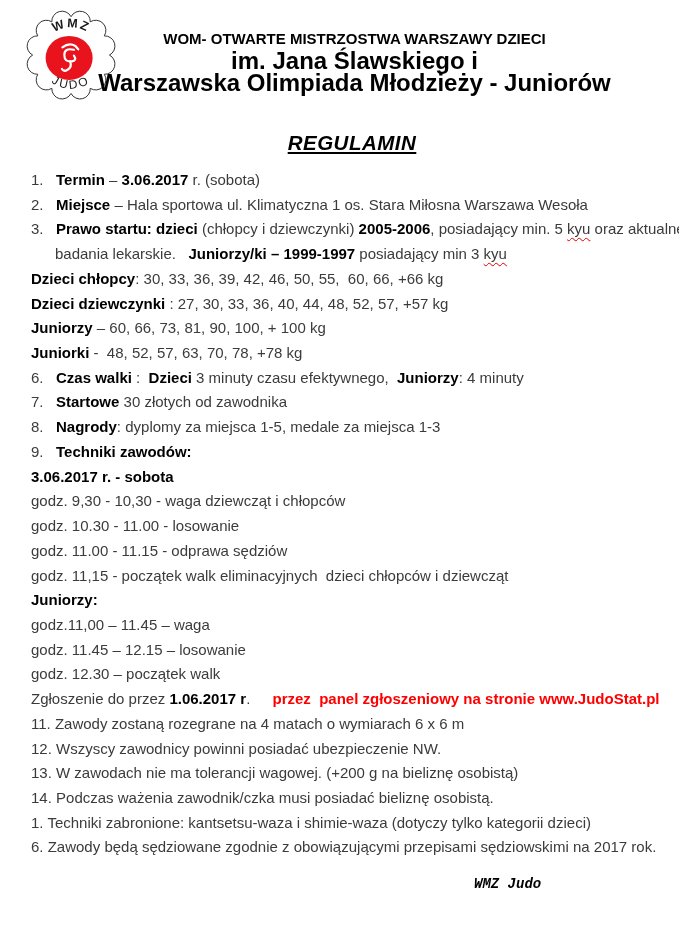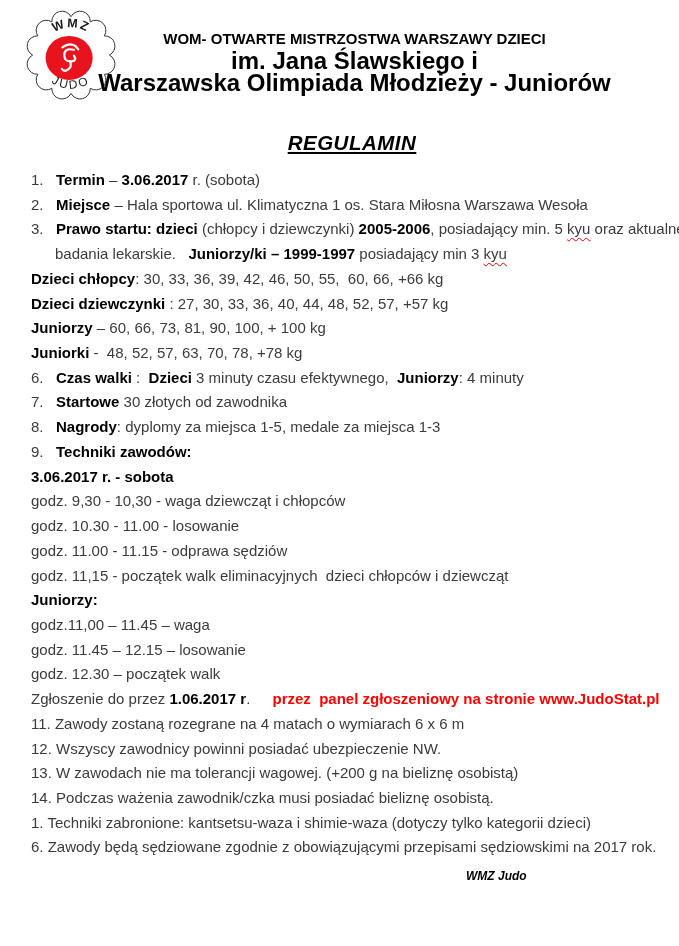--- a/index.html
+++ b/index.html
@@ -22,22 +22,22 @@
   }
   .doc p.cont{padding-left:24px;}
   .doc span.b{font-weight:bold;color:#000;}
   .doc span.red{color:#fe0000;margin-left:18px;}
   .doc span.wavy{
     text-decoration-line:underline;text-decoration-style:wavy;
     text-decoration-color:#e00000;text-decoration-thickness:1px;
     text-underline-offset:3px;
   }
   .footer-line{
-    margin:4px;height:24.73px;line-height:24.73px;font-size:12px;
-    padding-left:431px;font-weight:bold;font-style:italic;color:#000;white-space:pre;
+    margin:12px;height:24.73px;line-height:24.73px;font-size:14px;
+    padding-left:431px;font-weight:bold;font-style:italic;color:#000;white-space:pre;font-family:Liberation Mono, monospace;
   }
 </style>
 </head>
 <body>
 
 <div class="logo-wrap">
   <svg viewBox="0 0 100 104" width="96" height="100">
     <path id="rosette" d="M 49.00 10.00 A 10.6 10.6 0 0 1 69.00 15.36 A 10.6 10.6 0 0 1 83.64 30.00 A 10.6 10.6 0 0 1 89.00 50.00 A 10.6 10.6 0 0 1 83.64 70.00 A 10.6 10.6 0 0 1 69.00 84.64 A 10.6 10.6 0 0 1 49.00 90.00 A 10.6 10.6 0 0 1 29.00 84.64 A 10.6 10.6 0 0 1 14.36 70.00 A 10.6 10.6 0 0 1 9.00 50.00 A 10.6 10.6 0 0 1 14.36 30.00 A 10.6 10.6 0 0 1 29.00 15.36 A 10.6 10.6 0 0 1 49.00 10.00 Z" fill="#ffffff" stroke="#2b2b2b" stroke-width="1"></path>
     <path id="arcTop" d="M 18 52 A 31 31 0 0 1 80 52" fill="none"></path>
     <path id="arcBottom" d="M 14 50 A 35 35 0 0 0 84 50" fill="none"></path>

